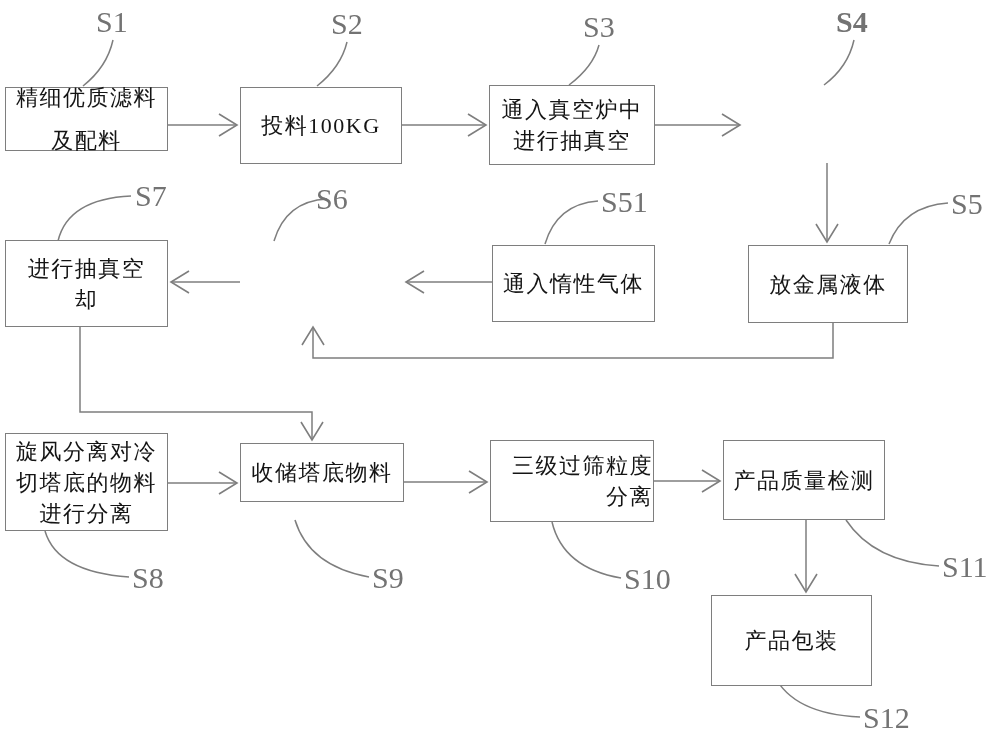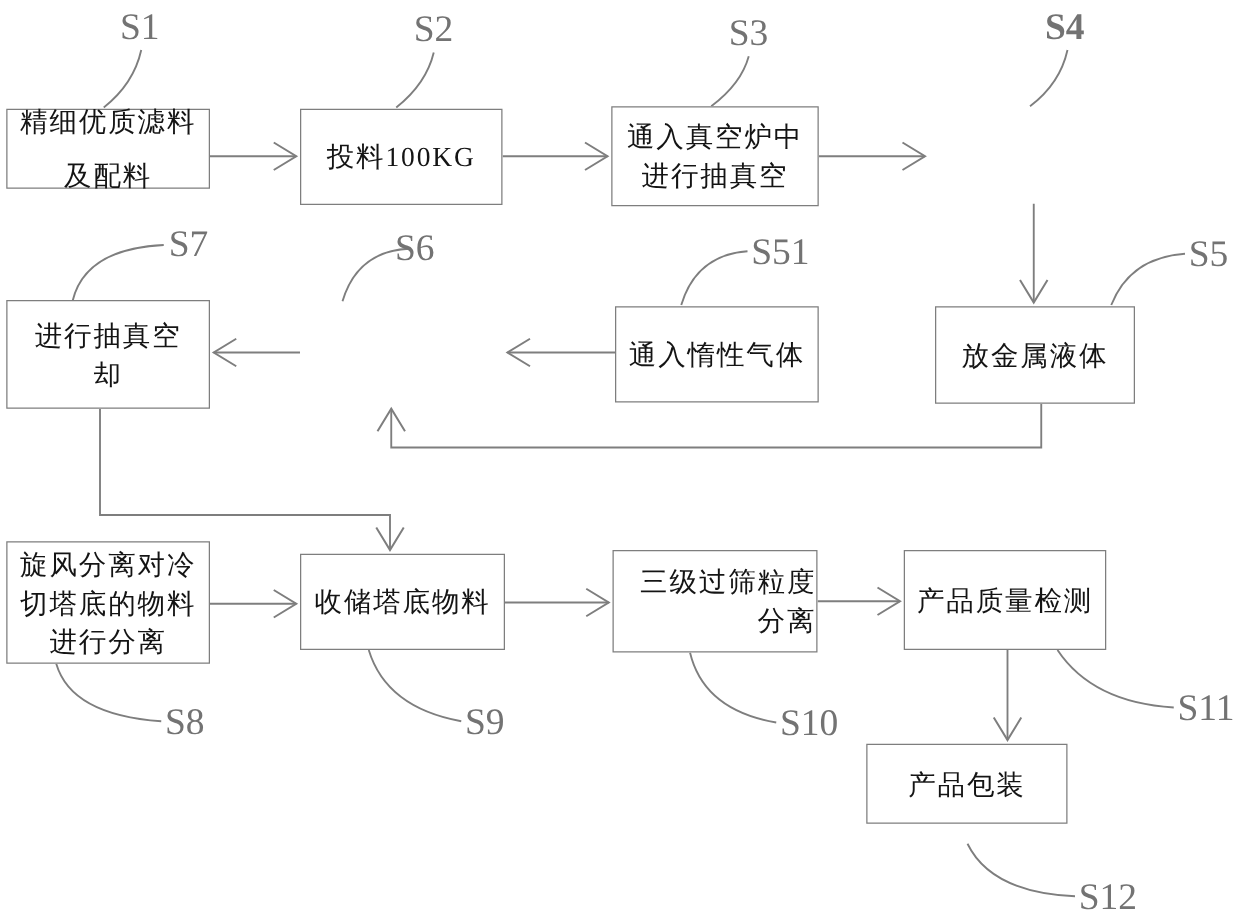--- a/index.html
+++ b/index.html
@@ -42,24 +42,24 @@
   
   #box-s1  { left:5px;   top:87px;  width:163px; height:64px;gap:12px; }
   #box-s2  { left:240px; top:87px;  width:162px; height:77px; }
   #box-s3  { left:489px; top:85px;  width:166px; height:80px; }
   #box-s4  { left:743px; top:85px;  width:163px; height:78px; }
   #box-s7  { left:5px;   top:240px; width:163px; height:87px; }
   #box-s6  { left:240px; top:240px; width:163px; height:83px; }
   #box-s51 { left:492px; top:245px; width:163px; height:77px; }
   #box-s5  { left:748px; top:245px; width:160px; height:78px; }
   #box-s8  { left:5px;   top:433px; width:163px; height:98px;align-items:center; }
-  #box-s9  { left:240px; top:443px; width:164px; height:77px; }
+  #box-s9  { left:240px; top:443px; width:164px; height:59px; }
   #box-s10 { left:490px; top:440px; width:164px; height:82px;align-items:flex-end; }
   #box-s11 { left:723px; top:440px; width:162px; height:80px; }
-  #box-s12 { left:693px; top:595px; width:161px; height:64px; }
+  #box-s12 { left:711px; top:595px; width:161px; height:91px; }
   
   #label-s1  { left:96px;  top:5px; }
   #label-s2  { left:331px; top:7px; }
   #label-s3  { left:583px; top:10px; }
   #label-s4  { left:836px; top:5px;font-weight:bold; }
   #label-s7  { left:135px; top:179px; }
   #label-s6  { left:316px; top:182px; }
   #label-s51 { left:601px; top:185px; }
   #label-s5  { left:951px; top:187px; }
   #label-s8  { left:132px; top:561px; }

